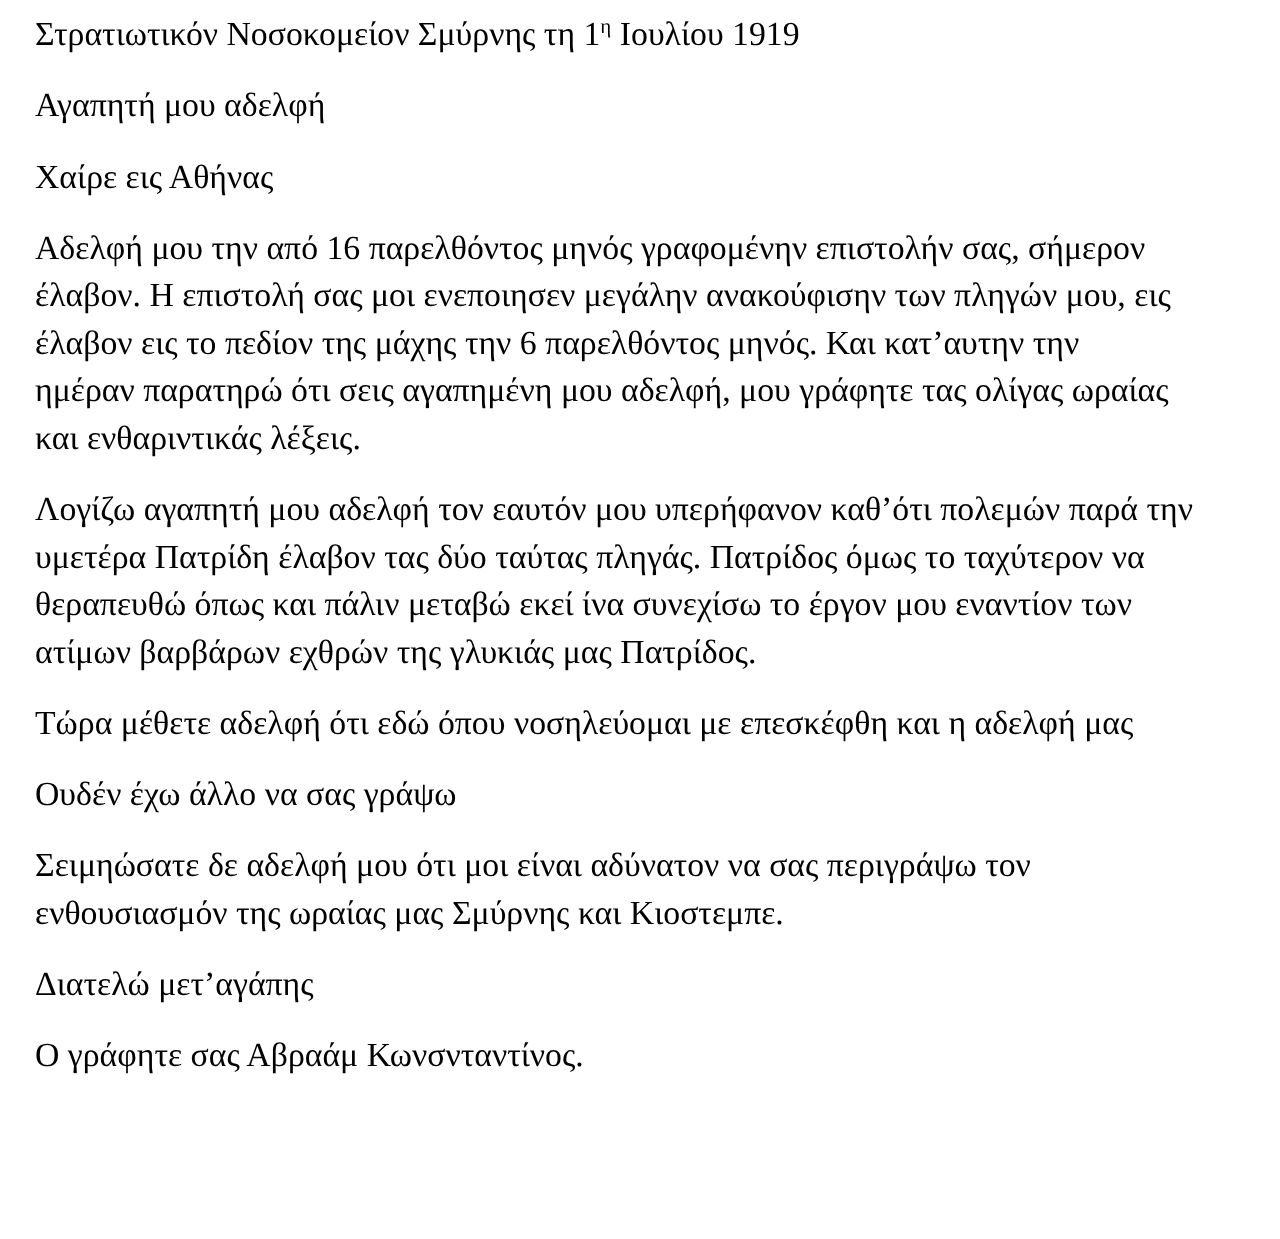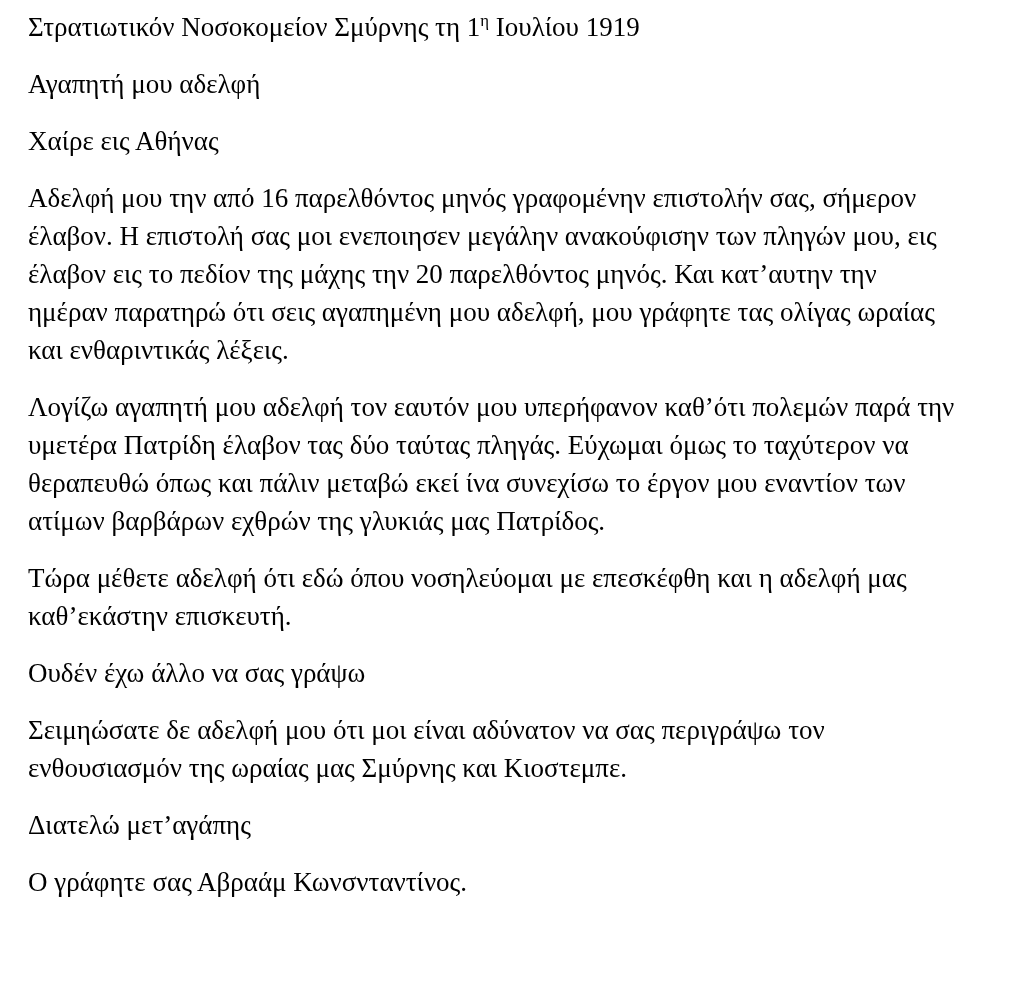--- a/index.html
+++ b/index.html
@@ -39,35 +39,34 @@
 
   <div class="para line"><span>Στρατιωτικόν Νοσοκομείον Σμύρνης τη 1</span><sup class="ordinal">η</sup><span> Ιουλίου 1919</span></div>
 
   <div class="para line">Αγαπητή μου αδελφή</div>
 
   <div class="para line">Χαίρε εις Αθήνας</div>
 
   <div class="para">
     <div class="line">Αδελφή μου την από 16 παρελθόντος μηνός γραφομένην επιστολήν σας, σήμερον</div>
     <div class="line">έλαβον. Η επιστολή σας μοι ενεποιησεν μεγάλην ανακούφισην των πληγών μου, εις</div>
-    <div class="line">έλαβον εις το πεδίον της μάχης την 20 παρελθόντος μηνός. Και κατ’αυτην την</div>
+    <div class="line">έλαβον εις το πεδίον της μάχης την 6 παρελθόντος μηνός. Και κατ’αυτην την</div>
     <div class="line">ημέραν παρατηρώ ότι σεις αγαπημένη μου αδελφή, μου γράφητε τας ολίγας ωραίας</div>
     <div class="line">και ενθαριντικάς λέξεις.</div>
   </div>
 
   <div class="para">
     <div class="line">Λογίζω αγαπητή μου αδελφή τον εαυτόν μου υπερήφανον καθ’ότι πολεμών παρά την</div>
-    <div class="line">υμετέρα Πατρίδη έλαβον τας δύο ταύτας πληγάς. Εύχωμαι όμως το ταχύτερον να</div>
+    <div class="line">υμετέρα Πατρίδη έλαβον τας δύο ταύτας πληγάς. Πατρίδος όμως το ταχύτερον να</div>
     <div class="line">θεραπευθώ όπως και πάλιν μεταβώ εκεί ίνα συνεχίσω το έργον μου εναντίον των</div>
     <div class="line">ατίμων βαρβάρων εχθρών της γλυκιάς μας Πατρίδος.</div>
   </div>
 
   <div class="para">
     <div class="line">Τώρα μέθετε αδελφή ότι εδώ όπου νοσηλεύομαι με επεσκέφθη και η αδελφή μας</div>
-    <div class="line">καθ’εκάστην επισκευτή.</div>
   </div>
 
   <div class="para line">Ουδέν έχω άλλο να σας γράψω</div>
 
   <div class="para">
     <div class="line">Σειμηώσατε δε αδελφή μου ότι μοι είναι αδύνατον να σας περιγράψω τον</div>
     <div class="line">ενθουσιασμόν της ωραίας μας Σμύρνης και Κιοστεμπε.</div>
   </div>
 
   <div class="para line">Διατελώ μετ’αγάπης</div>

